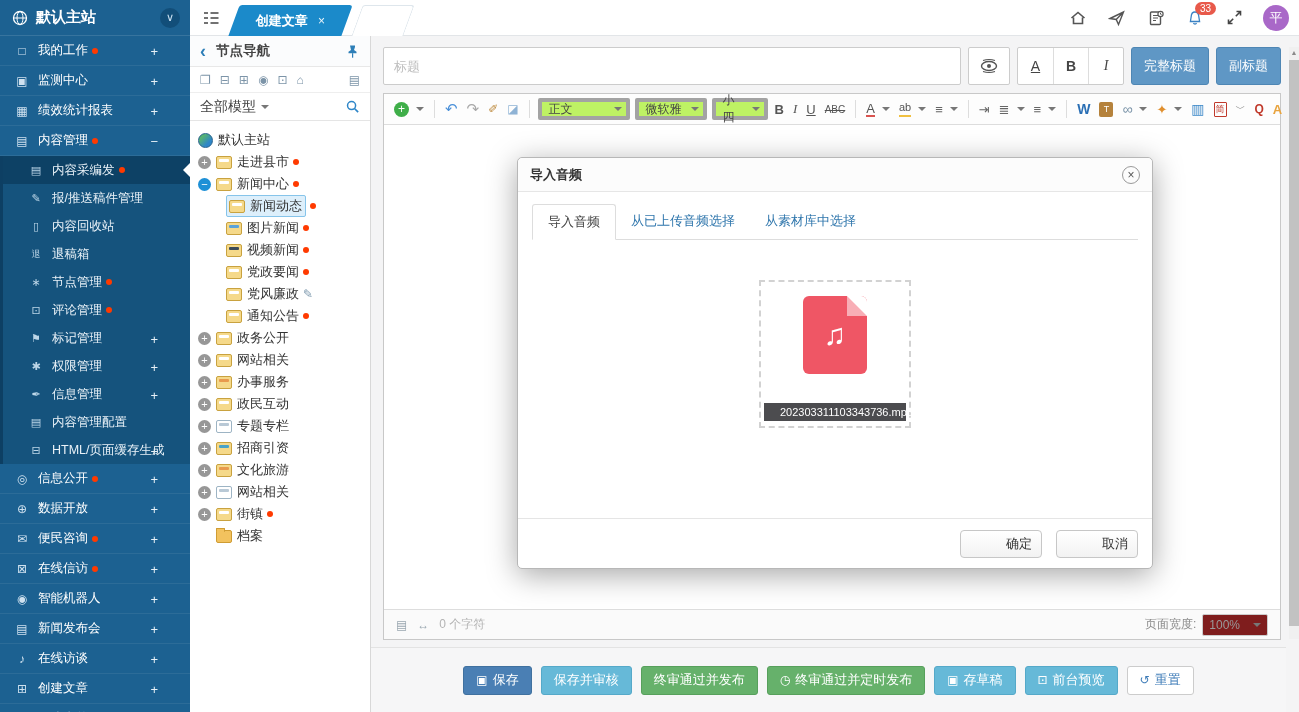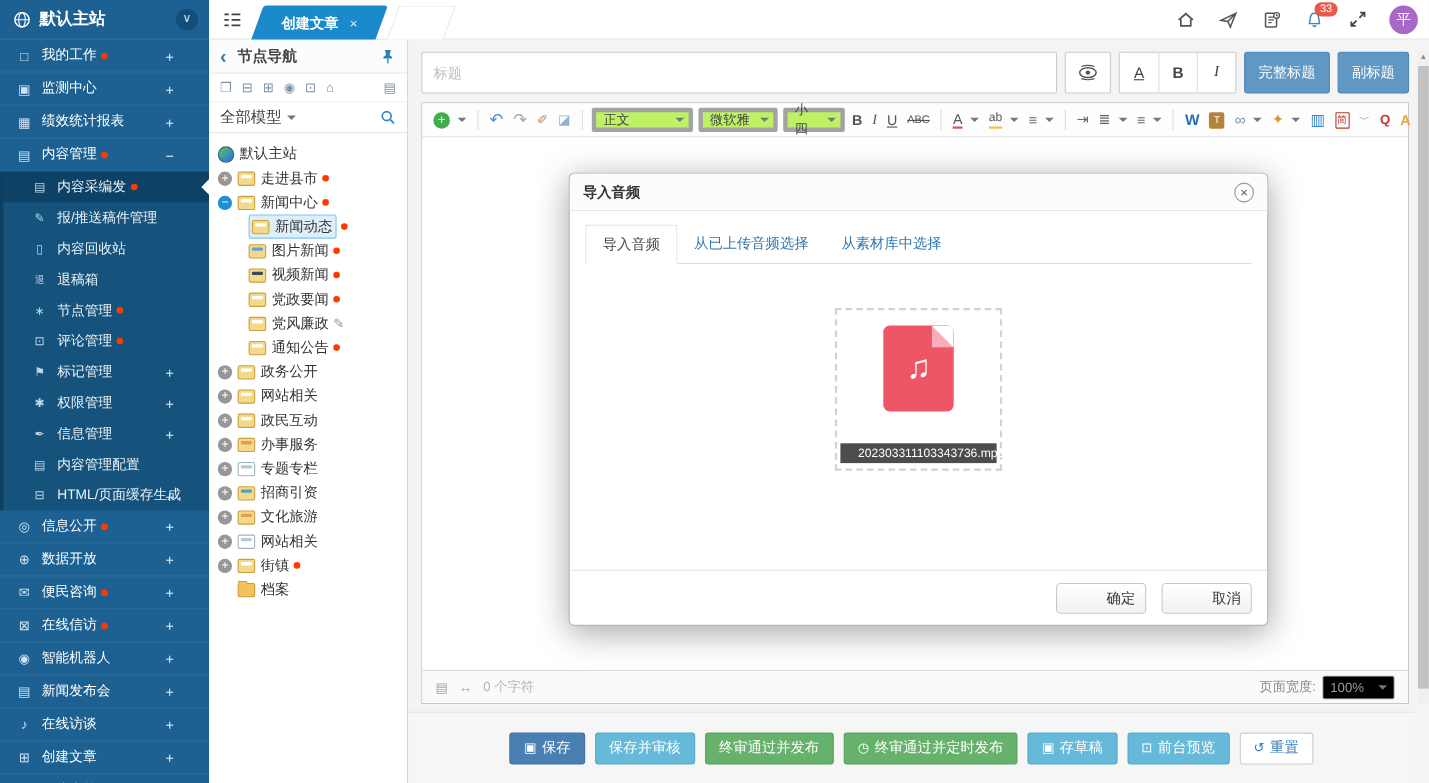--- a/index.html
+++ b/index.html
@@ -111,21 +111,21 @@
   .g-magic { color:#e08f2e; font-size:13px; }
   .g-cols { color:#3a87c8; font-size:14px; }
   .g-hanzi { color:#c0392b; border:1px solid #c0392b; font-size:9px; padding:0 1px; border-radius:1px; }
   .g-more { color:#888; font-size:10px; }
   .g-find { color:#c0392b; font-weight:bold; font-size:12px; }
   .g-colorA { color:#e8a33d; font-weight:bold; font-size:13px; }
   .g-mon { color:#3a87c8; font-size:14px; }
   .ecanvas { flex:1; background:#fff; }
   .estatus { height:30px; border-top:1px solid #ddd; background:#fafafa; display:flex; align-items:center; padding:0 12px; color:#b3b3b3; font-size:12px; gap:10px; flex:none; }
   .estatus .right { margin-left:auto; display:flex; align-items:center; gap:6px; color:#8a8a8a; }
-  .pw-select { border:1px solid #ccc; background:#000000; border-radius:2px; height:22px; display:flex; align-items:center; padding:0 6px; gap:8px; color:#999; }
+  .pw-select { border:1px solid #ccc; background:#7f1d1d; border-radius:2px; height:22px; display:flex; align-items:center; padding:0 6px; gap:8px; color:#999; }
 
   
   .actionbar { position:absolute; left:0; right:13px; bottom:0; height:65px; border-top:1px solid #e3e3e3; background:#f6f6f7; display:flex; align-items:center; justify-content:center; gap:9px; }
   .abtn { height:29px; border-radius:3px; padding:0 12px; color:#fff; font-size:13px; display:flex; align-items:center; gap:5px; border:1px solid transparent; }
   .abtn .bi { font-size:12px; }
   .abtn.primary { background:#4a7fb4; border-color:#40719f; }
   .abtn.info { background:#66b9d8; border-color:#55a9c9; }
   .abtn.success { background:#66b16b; border-color:#57a05c; }
   .abtn.default { background:#fff; border-color:#ccc; color:#3e7cb8; }
 
@@ -425,27 +425,27 @@
         <span class="tico"></span>
         <span class="tlabel">政务公开</span>
       </div>
     <div class="trow">
         <span class="tg plus"></span>
         <span class="tico"></span>
         <span class="tlabel">网站相关</span>
       </div>
     <div class="trow">
         <span class="tg plus"></span>
-        <span class="tico"></span>
-        <span class="tlabel">政民互动</span>
-      </div>
-    <div class="trow">
-        <span class="tg plus"></span>
         <span class="tico photo"></span>
         <span class="tlabel">办事服务</span>
+      </div>
+    <div class="trow">
+        <span class="tg plus"></span>
+        <span class="tico"></span>
+        <span class="tlabel">政民互动</span>
       </div>
     <div class="trow">
         <span class="tg plus"></span>
         <span class="tico doc"></span>
         <span class="tlabel">专题专栏</span>
       </div>
     <div class="trow">
         <span class="tg plus"></span>
         <span class="tico person"></span>
         <span class="tlabel">招商引资</span>

